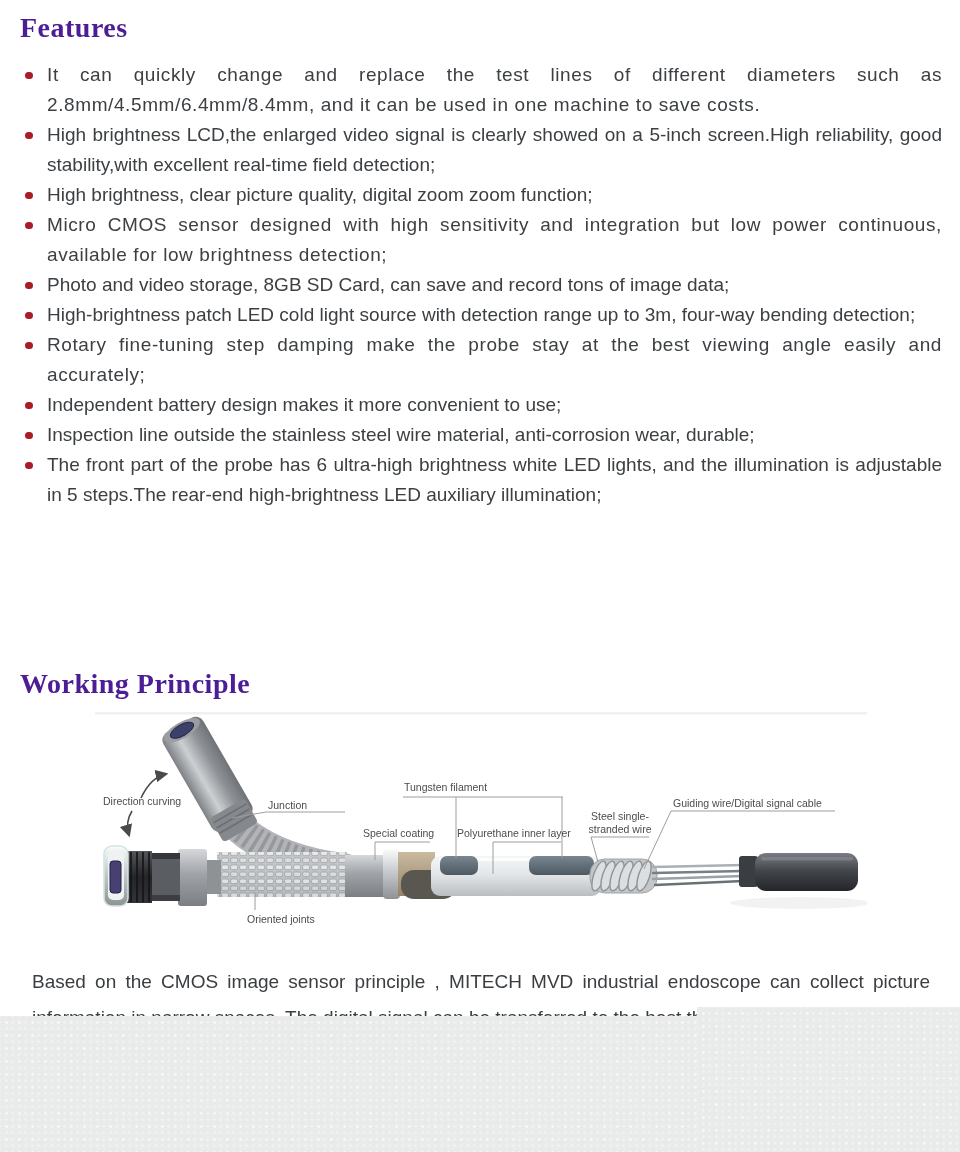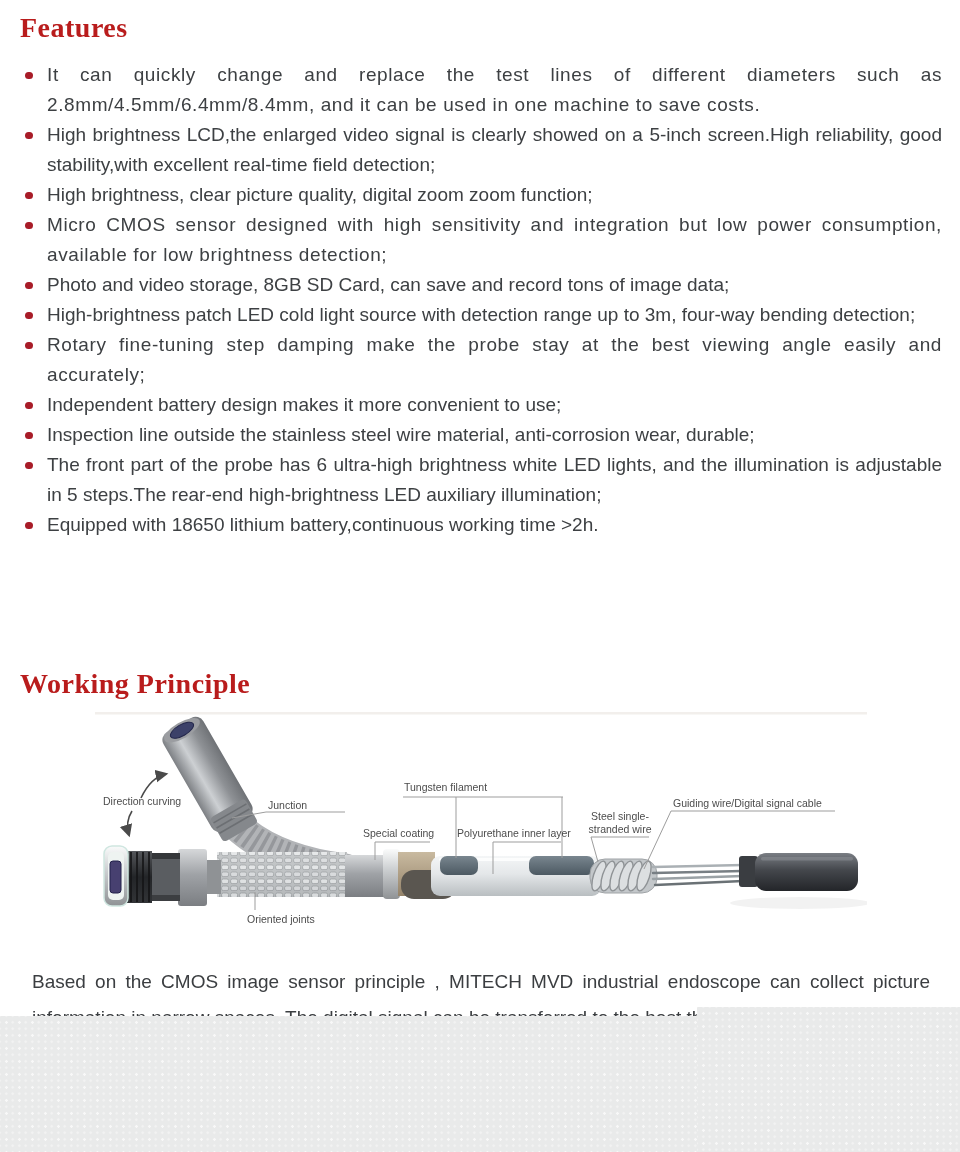--- a/index.html
+++ b/index.html
@@ -7,21 +7,21 @@
     width:960px;height:1152px;position:relative;overflow:hidden;
     background:#ffffff;
     font-family:"Liberation Sans", sans-serif;
     -webkit-font-smoothing:antialiased;
   }
   
   .sec-heading{
     position:absolute;left:20px;margin:0;
     font-family:"Liberation Serif", serif;
     font-weight:bold;font-size:28px;line-height:32px;
-    color:#b91c1c;letter-spacing:.5px;
+    color:#4c1d95;letter-spacing:.5px;
   }
   #features-heading{top:12px;}
   #principle-heading{top:668px;}
   
   .features-list{
     position:absolute;left:22px;right:18px;top:60px;
     margin:0;padding:0;list-style:none;
   }
   .features-list li{
     position:relative;padding-left:25px;
@@ -67,28 +67,27 @@
 </style>
 </head>
 <body>
 
 <h2 id="features-heading" class="sec-heading">Features</h2>
 
 <ul class="features-list">
   <li><span>It can quickly change and replace the test lines of different diameters such as 2.8mm/4.5mm/6.4mm/8.4mm, and it can be used in one machine to save costs.</span></li>
   <li><span>High brightness LCD,the enlarged video signal is clearly showed on a 5-inch screen.High reliability, good stability,with excellent real-time field detection;</span></li>
   <li><span>High brightness, clear picture quality, digital zoom zoom function;</span></li>
-  <li><span>Micro CMOS sensor designed with high sensitivity and integration but low power consumption, available for low brightness detection;</span></li>
+  <li><span>Micro CMOS sensor designed with high sensitivity and integration but low power continuous, available for low brightness detection;</span></li>
   <li><span>Photo and video storage, 8GB SD Card, can save and record tons of image data;</span></li>
   <li><span>High-brightness patch LED cold light source with detection range up to 3m, four-way bending detection;</span></li>
   <li><span>Rotary fine-tuning step damping make the probe stay at the best viewing angle easily and accurately;</span></li>
   <li><span>Independent battery design makes it more convenient to use;</span></li>
   <li><span>Inspection line outside the stainless steel wire material, anti-corrosion wear, durable;</span></li>
   <li><span>The front part of the probe has 6 ultra-high brightness white LED lights, and the illumination is adjustable in 5 steps.The rear-end high-brightness LED auxiliary illumination;</span></li>
-  <li><span>Equipped with 18650 lithium battery,continuous working time &gt;2h.</span></li>
 </ul>
 
 <h2 id="principle-heading" class="sec-heading">Working Principle</h2>
 
 <div class="diagram-wrap">
 <svg width="772" height="232" viewBox="0 0 772 232" xmlns="http://www.w3.org/2000/svg">
   <defs>
     <linearGradient id="gMetal" x1="0" y1="0" x2="0" y2="1">
       <stop offset="0" stop-color="#d6d8da"></stop>
           <stop offset=".45" stop-color="#9fa2a6"></stop>

